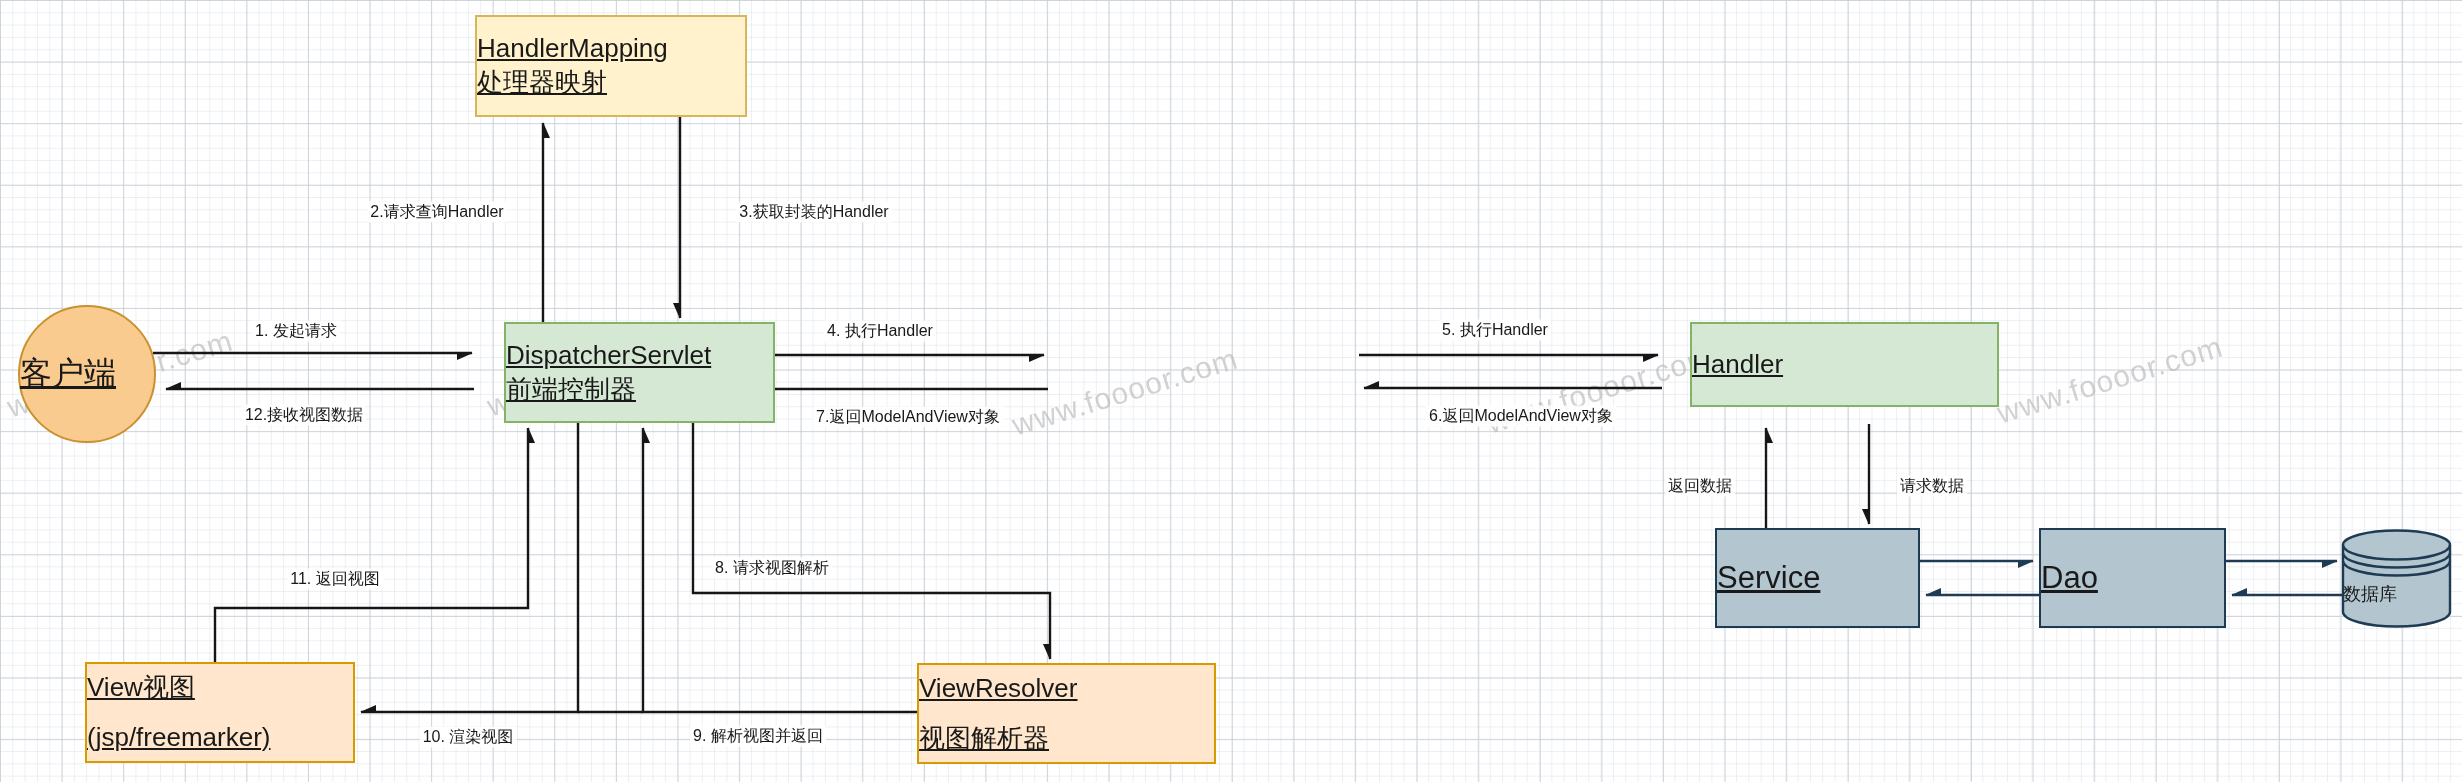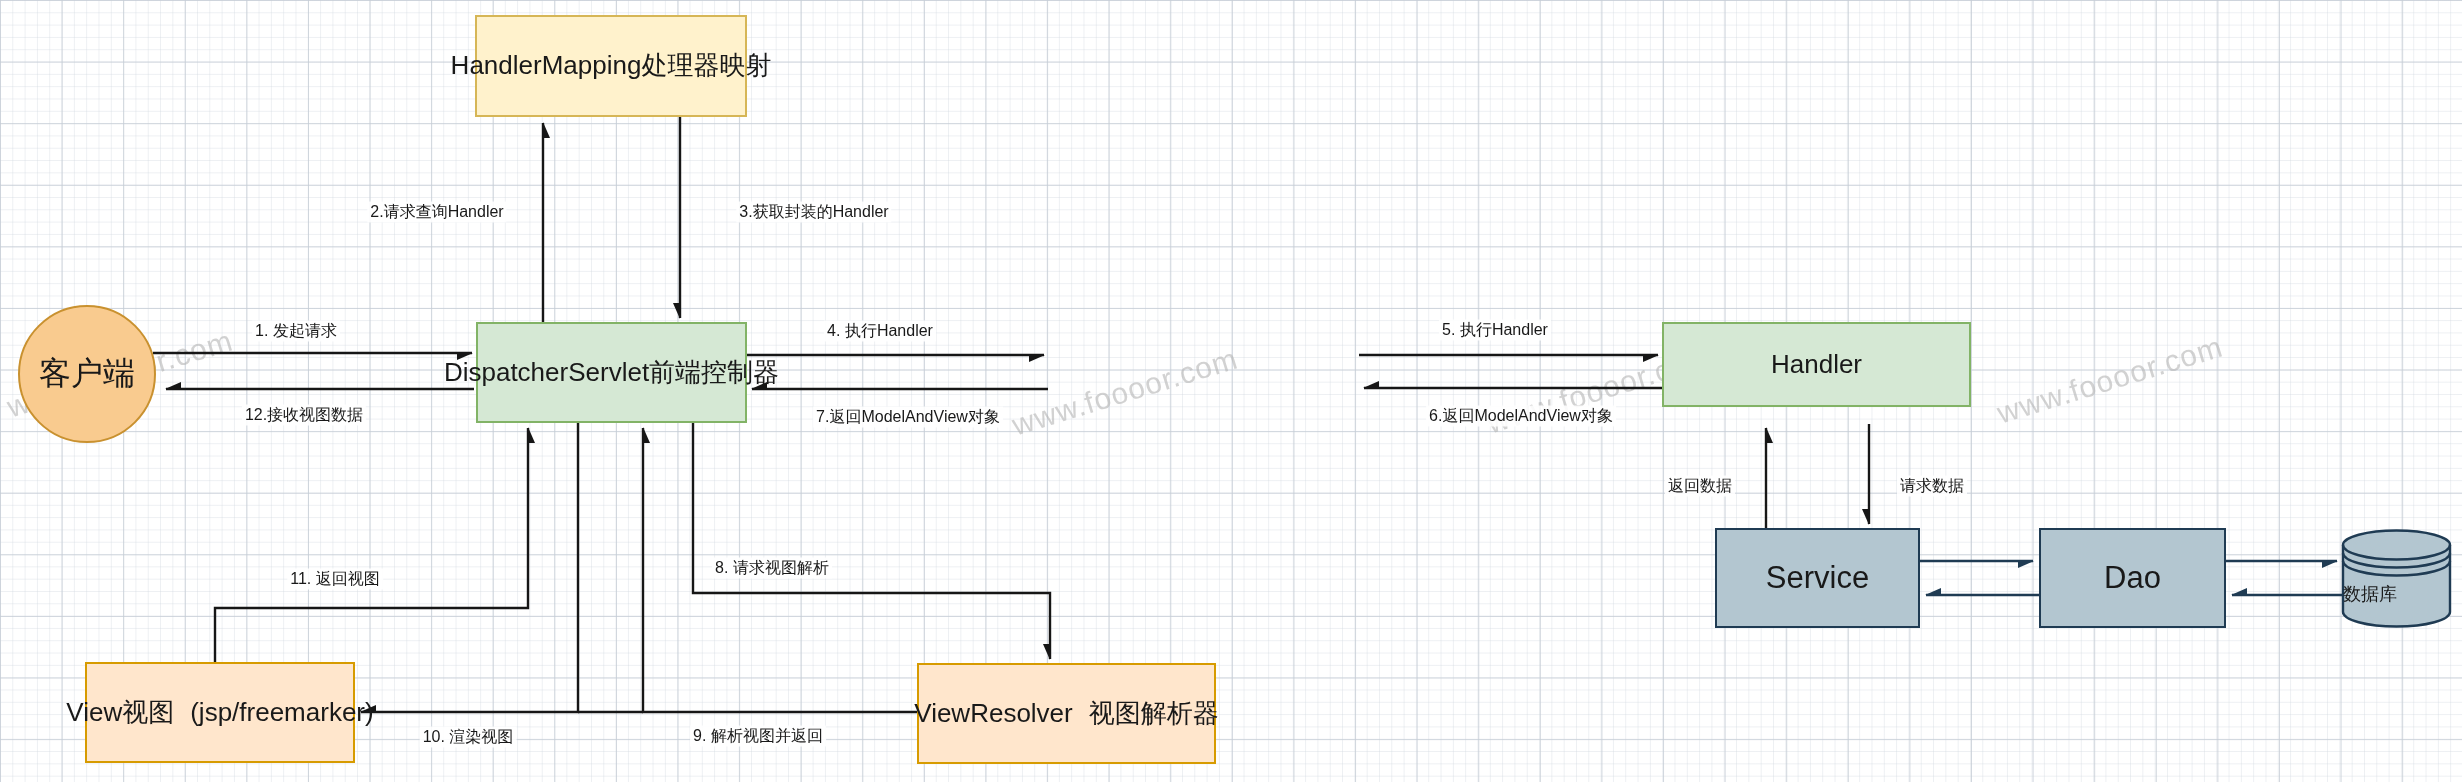--- a/index.html
+++ b/index.html
@@ -13,28 +13,29 @@
     background-image:
       linear-gradient(to right, rgba(198,205,214,0.80) 1px, transparent 1px),
       linear-gradient(to bottom, rgba(198,205,214,0.80) 1px, transparent 1px),
       linear-gradient(to right, rgba(215,221,228,0.45) 1px, transparent 1px),
       linear-gradient(to bottom, rgba(215,221,228,0.45) 1px, transparent 1px);
     background-size:61.6px 61.6px,61.6px 61.6px,12.32px 12.32px,12.32px 12.32px;
   }
   svg.edge-layer{position:absolute;left:0;top:0;width:2462px;height:782px;}
   .node{
     position:absolute;
-    display:flex;flex-direction:row;justify-content:center;align-items:center;
+    display:flex;flex-direction:column;justify-content:center;align-items:flex-start;
     text-align:center;
     font-size:26px;line-height:1.3;
     box-sizing:border-box;
     border:2.2px solid;
     white-space:nowrap;
+    text-decoration:underline;
   }
-  .node.green{background:#D5E8D4;border-color:#82B366;}
+  .node.green{background:#D5E8D4;border-color:#82B366;margin-left:28px;}
   .node.yellow{background:#FFF2CC;border-color:#D6B656;}
   .node.orange{background:#FFE6CC;border-color:#D79B00;gap:16px;}
   .node.bluegray{background:#B3C6D0;border-color:#1F3B53;font-size:31px;}
   .node.circle{background:#F9CB8F;border-color:#C9912F;border-radius:50%;font-size:32px;}
   .edge-label{
     position:absolute;
     transform:translate(-50%,-50%);
     font-size:16px;
     white-space:nowrap;
     background:rgba(255,255,255,0.88);

